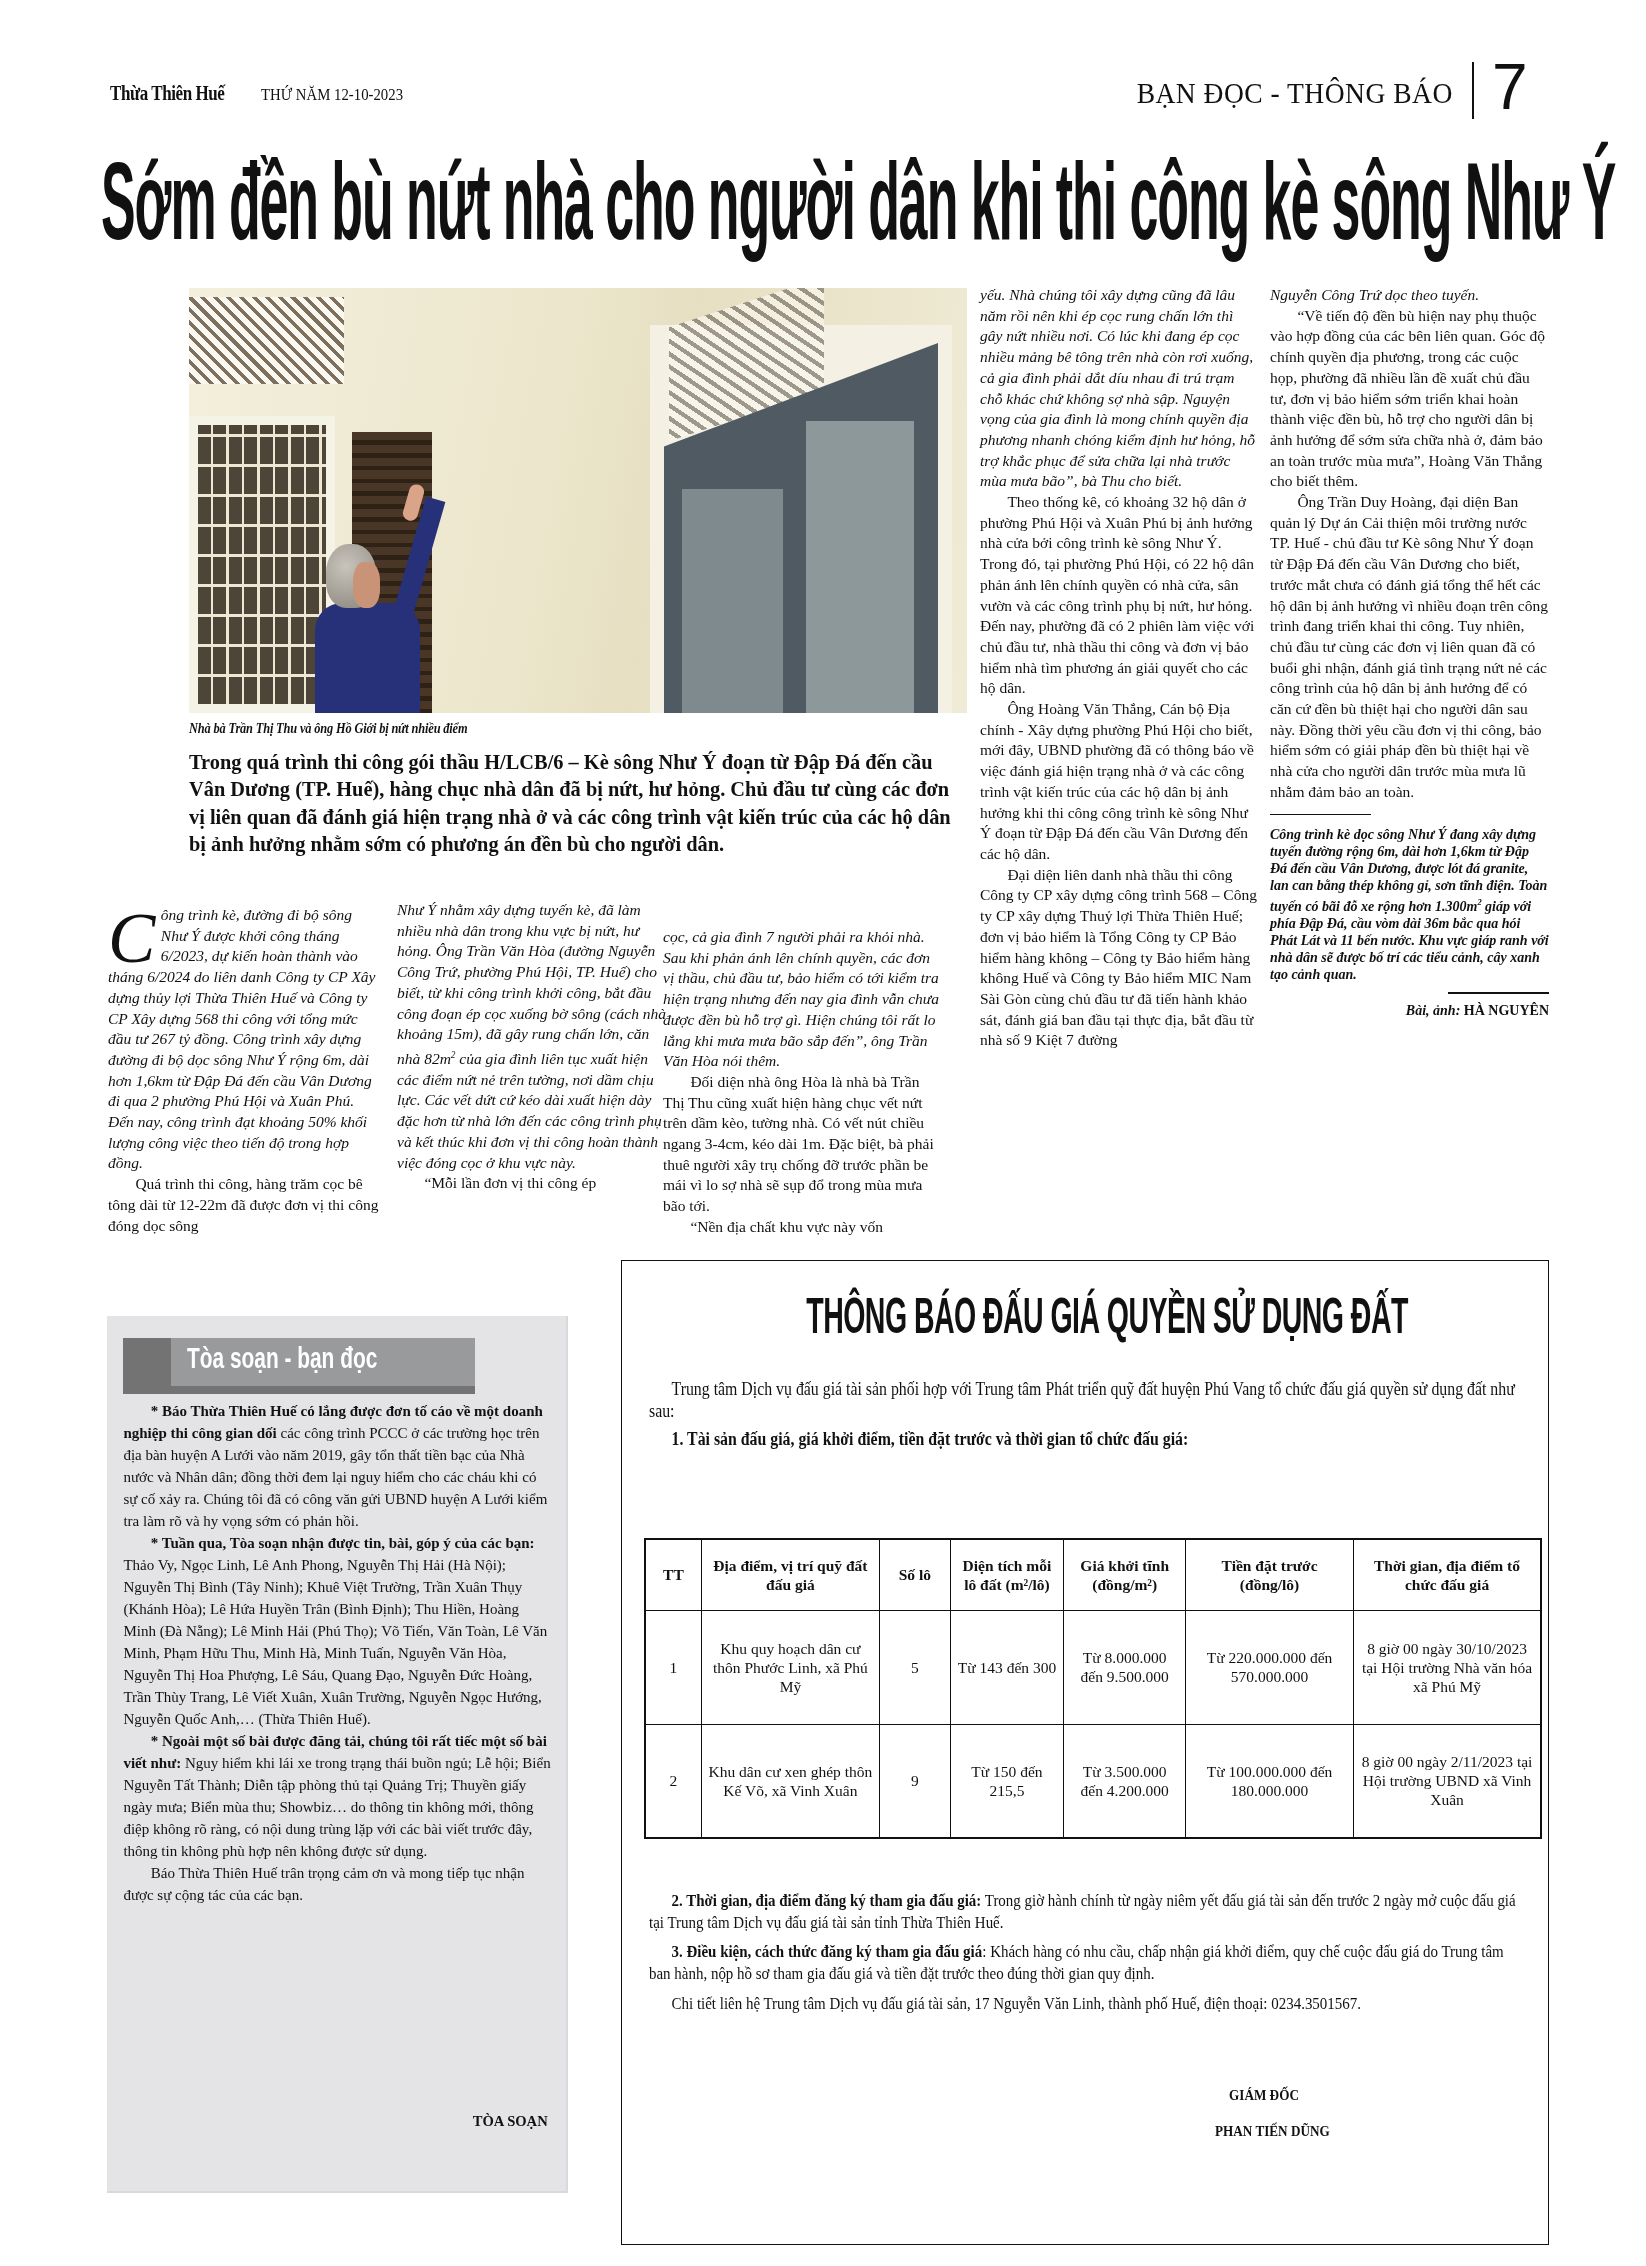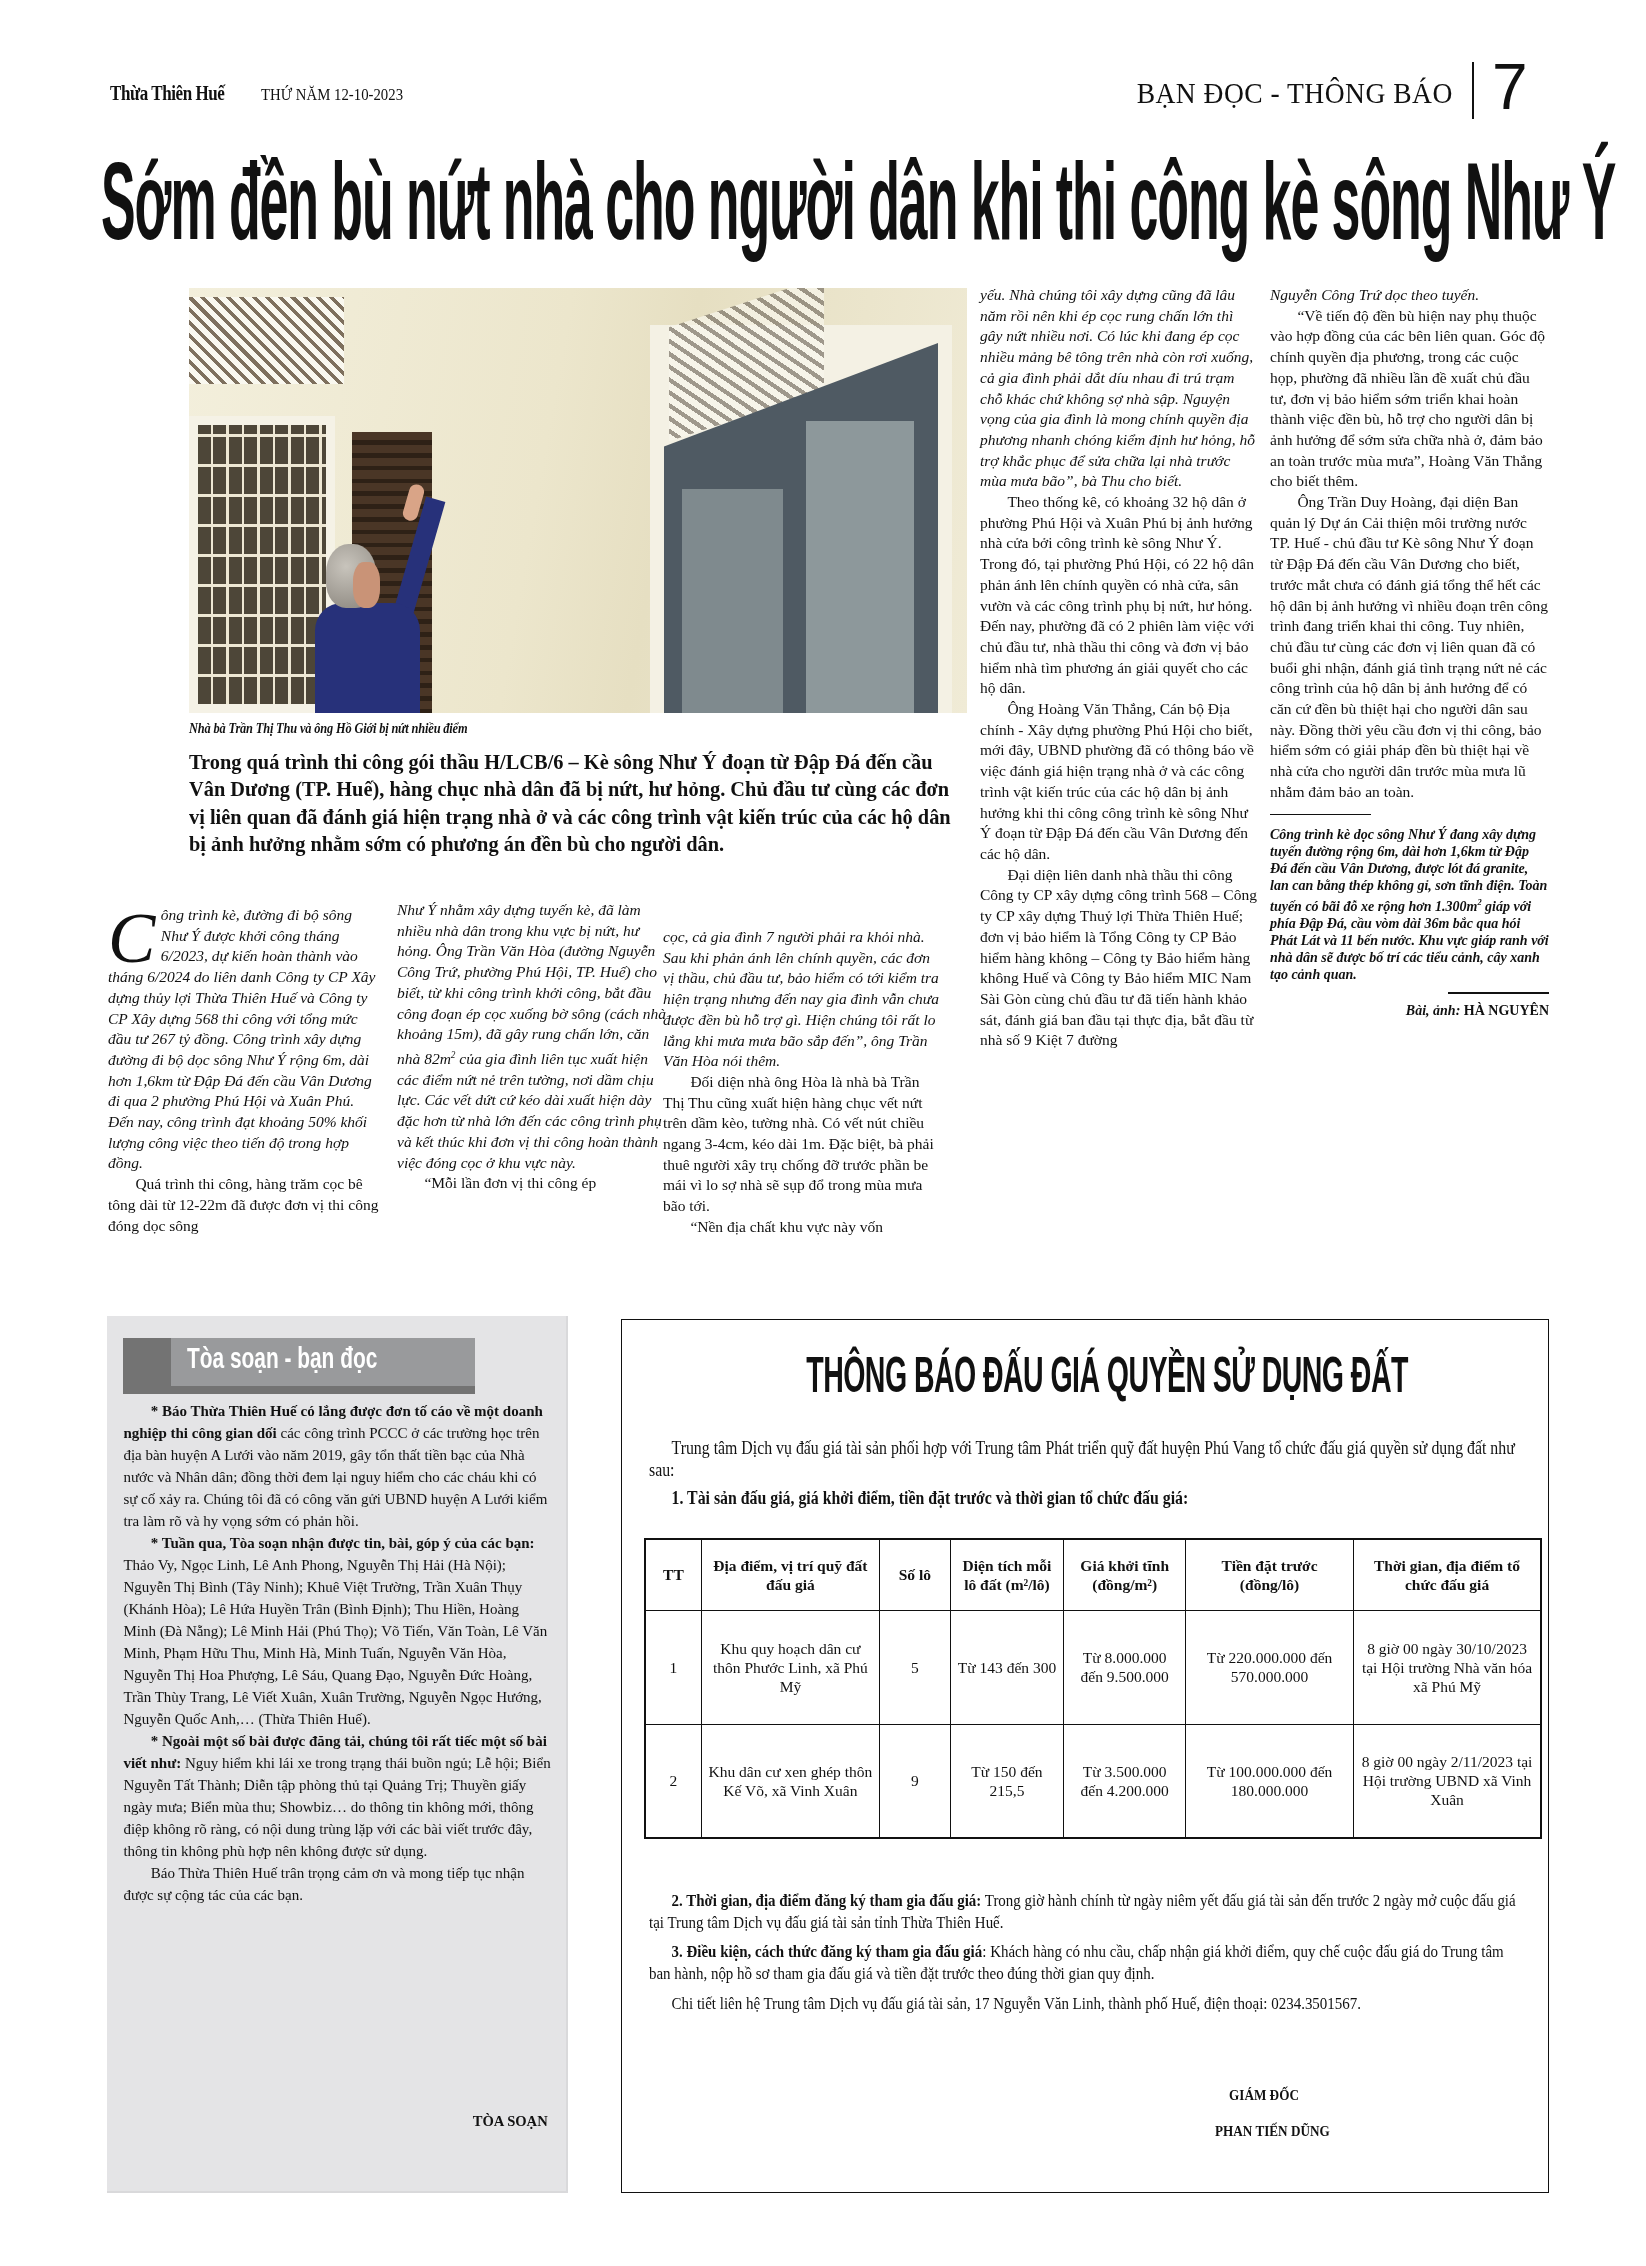--- a/index.html
+++ b/index.html
@@ -62,21 +62,21 @@
   .editor-box { position: absolute; left: 107px; top: 1316px; width: 461px; height: 877px; background: #e4e4e6; border-right: 2.7px solid #d9d9db; border-bottom: 2.7px solid #d9d9db; }
   .editor-header { position: absolute; left: 15.5px; top: 22px; width: 352px; height: 56px; background: #737373; }
   .editor-header .tab { position: absolute; left: 48px; top: 0; width: 304px; height: 48px; background: #999a9c; }
   .editor-header .title { position: absolute; left: 64px; top: 3.7px; color: #fff; font-family: "Liberation Sans", sans-serif; font-weight: bold; font-size: 29px; transform: scaleX(0.72); transform-origin: left; white-space: nowrap; }
   .editor-body { position: absolute; left: 16.4px; top: 84px; width: 429px; font-size: 15px; line-height: 22px; }
   .editor-body p { text-indent: 27.4px; }
   .editor-body b { font-weight: bold; }
   .editor-sign { position: absolute; right: 18.3px; top: 797px; font-weight: bold; font-size: 14.6px; }
 
   
-  .notice { position: absolute; left: 621px; top: 1319px; width: 928px; height: 874px; border: 1.8px solid #111; background:#fff; }
+  .notice { position: absolute; left: 621px; top: 1260px; width: 928px; height: 985px; border: 1.8px solid #111; background:#fff; }
   .notice-title { position: absolute; left: 0; top: 27.4px; width: 100%; text-align: center; }
   .notice-title span { display: inline-block; font-family: "Liberation Sans", sans-serif; font-weight: bold; font-size: 46px; transform: scaleX(0.62) scaleY(1.1); transform-origin: center; white-space: nowrap; letter-spacing: -0.9px; }
   .notice-body { position: absolute; left: 27.4px; top: 117px; width: 877px; font-size: 18px; line-height: 22px; }
   .notice-body .tx { transform: scaleX(0.88); transform-origin: left; width: 113%; }
   .notice-body p { text-indent: 25.6px; margin-bottom: 5.5px; }
   table.auction { position: absolute; left: 644px; top: 1538px; width: 898px; border-collapse: collapse; font-size: 15.5px; line-height: 19px; }
   table.auction th, table.auction td { border: 1.4px solid #111; text-align: center; vertical-align: middle; padding: 3.7px 5.5px; }
   table.auction { border: 2.7px solid #111; }
   table.auction th { font-weight: bold; height: 71px; }
   table.auction td { height: 114px; }

